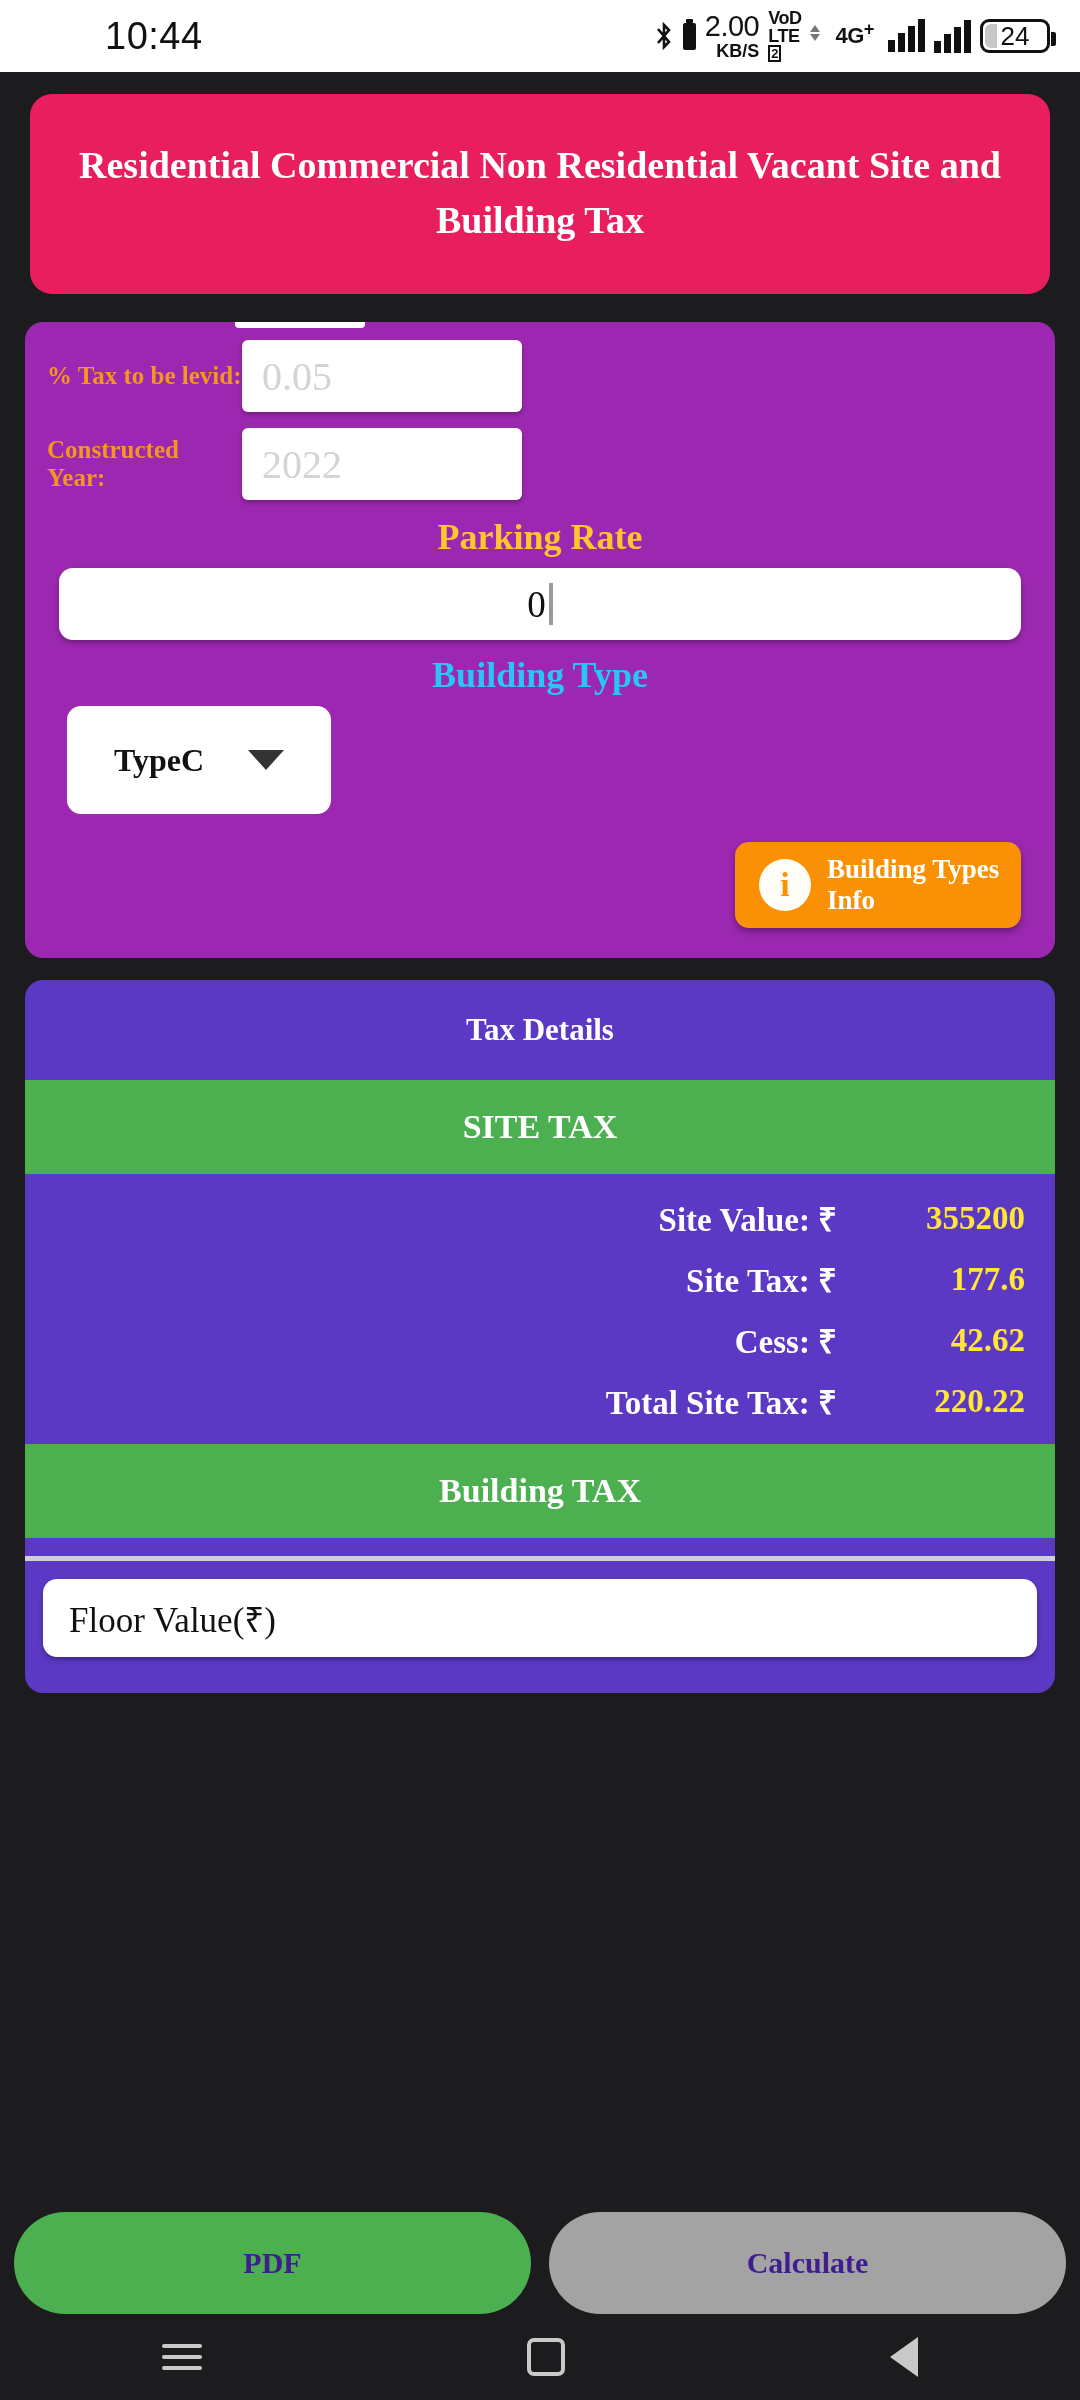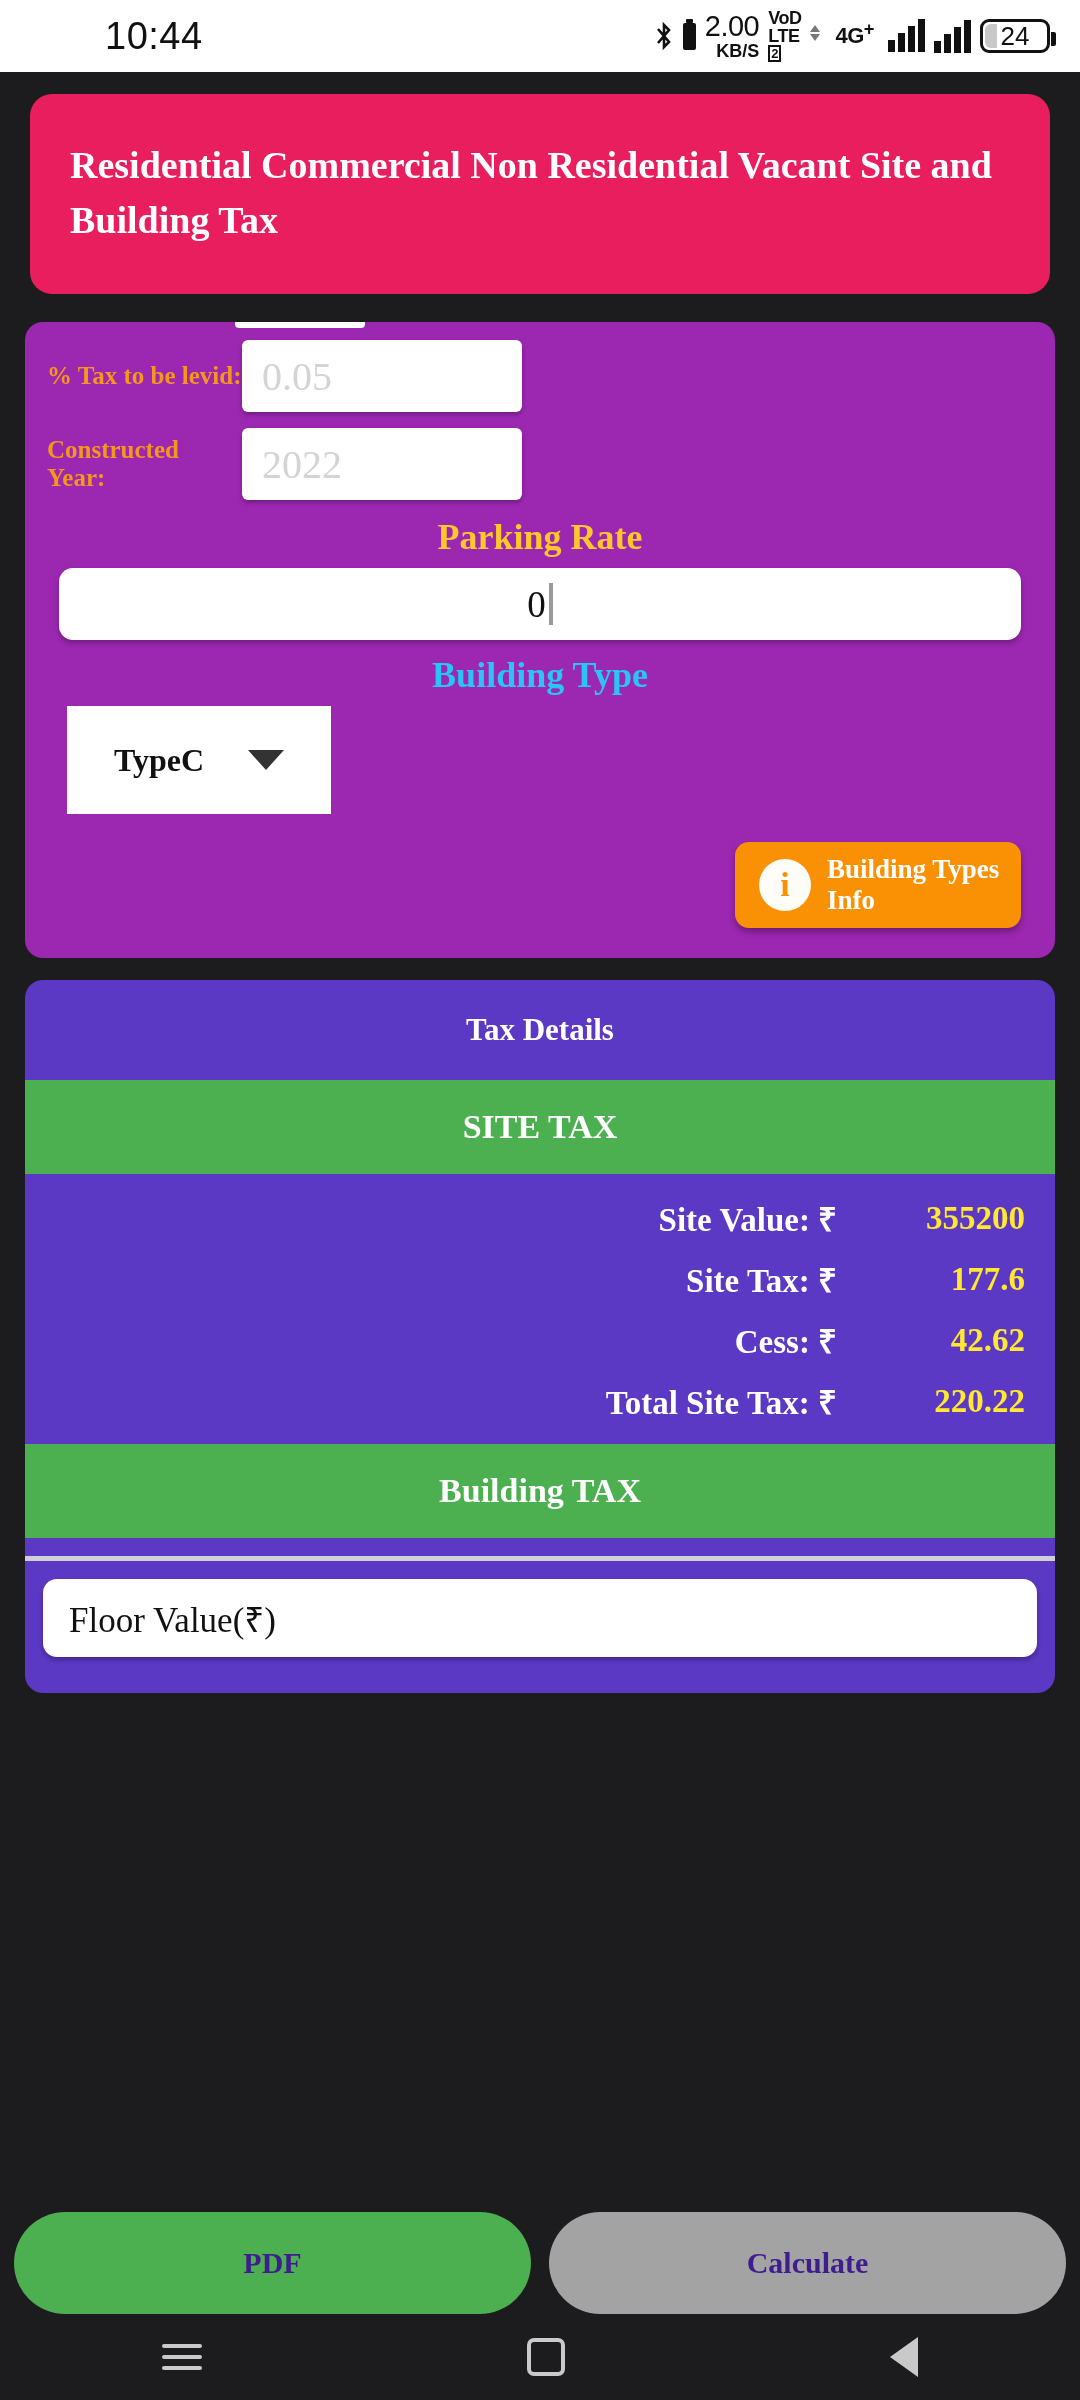--- a/index.html
+++ b/index.html
@@ -70,20 +70,21 @@
 
   
   .screen{ position:absolute; top:72px; left:0; right:0; bottom:0; background:#1c1c1e; }
 
   
   .title-card{
     margin:22px 30px 0 30px;
     background:#e91e5f;
     border-radius:22px;
     padding:44px 40px 46px 40px;
+    text-align:center;
   }
   .title-card h1{
     color:#ffffff; font-weight:700; font-size:38px; line-height:1.45;
     font-family:"Liberation Serif", serif;
   }
 
   
   .form-panel{
     margin:28px 25px 0 25px;
     background:#9c27b0;
@@ -121,21 +122,21 @@
     position:relative;
   }
   .wide-input .val{ font-size:37px; color:#111; font-family:"Liberation Serif", serif; }
   .caret{
     display:inline-block; width:4px; height:42px; background:#9a9a9a; margin-left:3px;
     vertical-align:middle;
   }
 
   .dropdown{
     background:#ffffff; width:264px; height:108px; margin-top:10px; margin-left:20px;
-    display:flex; align-items:center; justify-content:center; gap:44px;
+    display:flex; align-items:center; justify-content:center; gap:44px;border-radius:14px;
   }
   .dropdown .dval{ font-size:32px; color:#111; font-weight:700; font-family:"Liberation Serif", serif;}
   .caret-down{ width:0;height:0;border-left:18px solid transparent;border-right:18px solid transparent;border-top:20px solid #333;}
 
   .info-btn{
     margin-top:28px; margin-left:auto; margin-right:12px;
     width:286px; height:86px; background:#fa9104; border-radius:14px;
     display:flex; align-items:center; gap:16px; padding-left:24px;
     box-shadow:0 4px 6px rgba(0,0,0,.3);
   }

